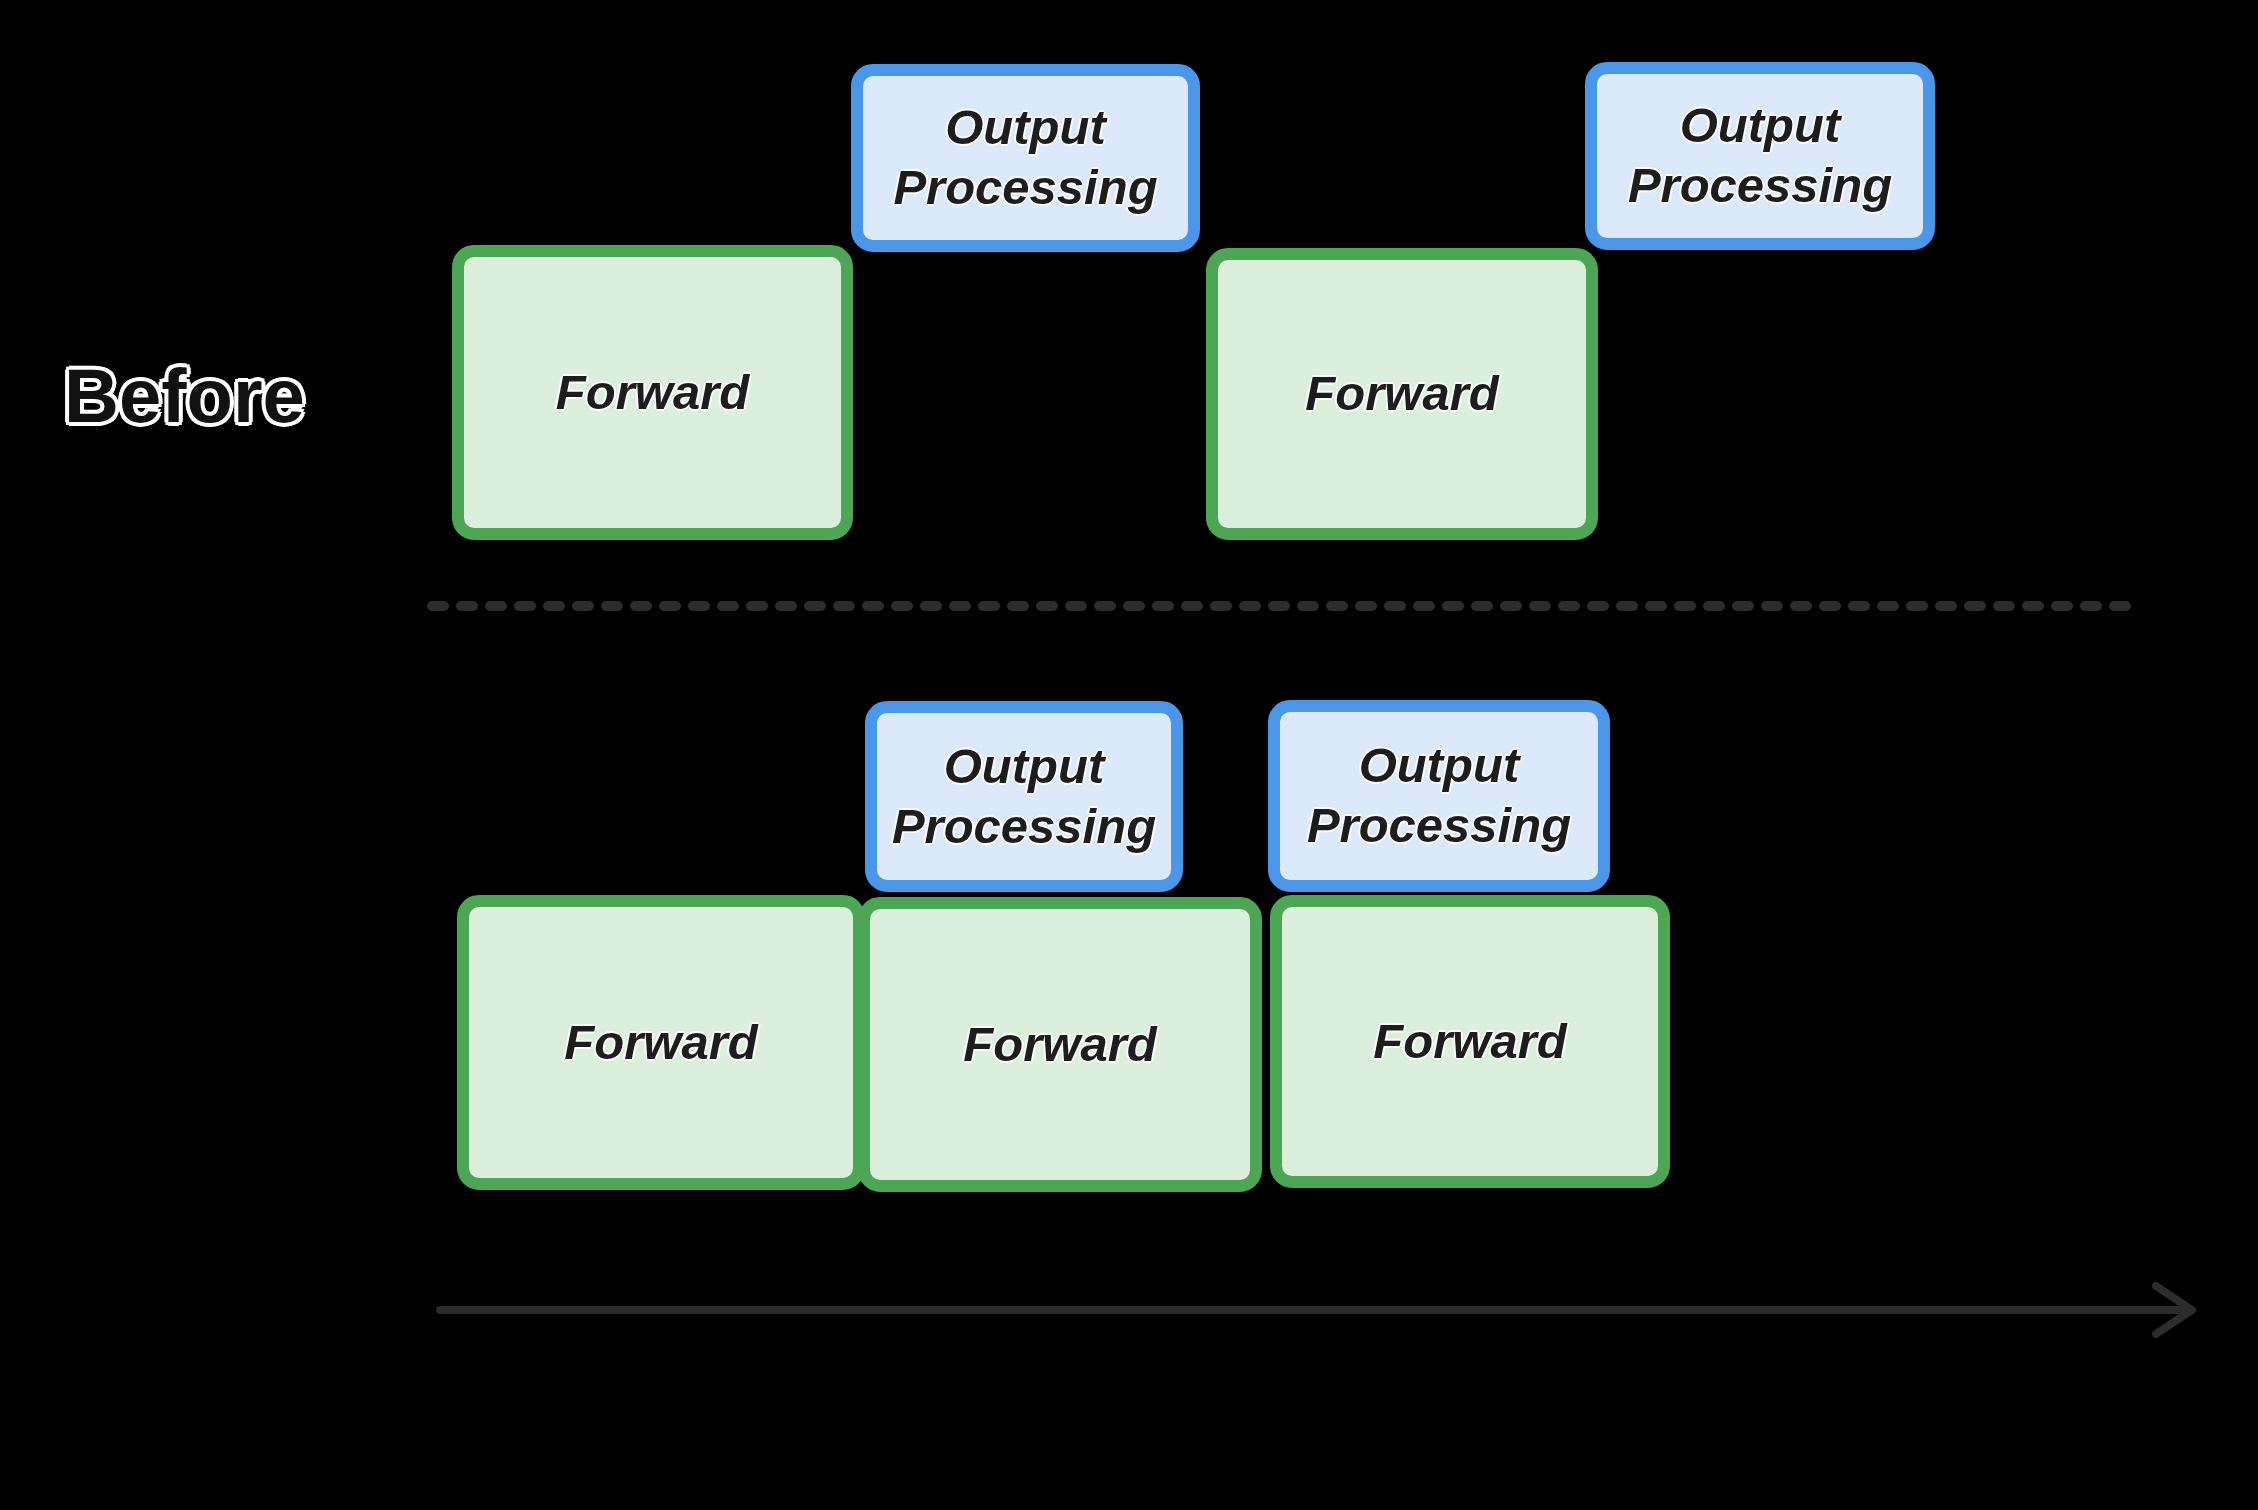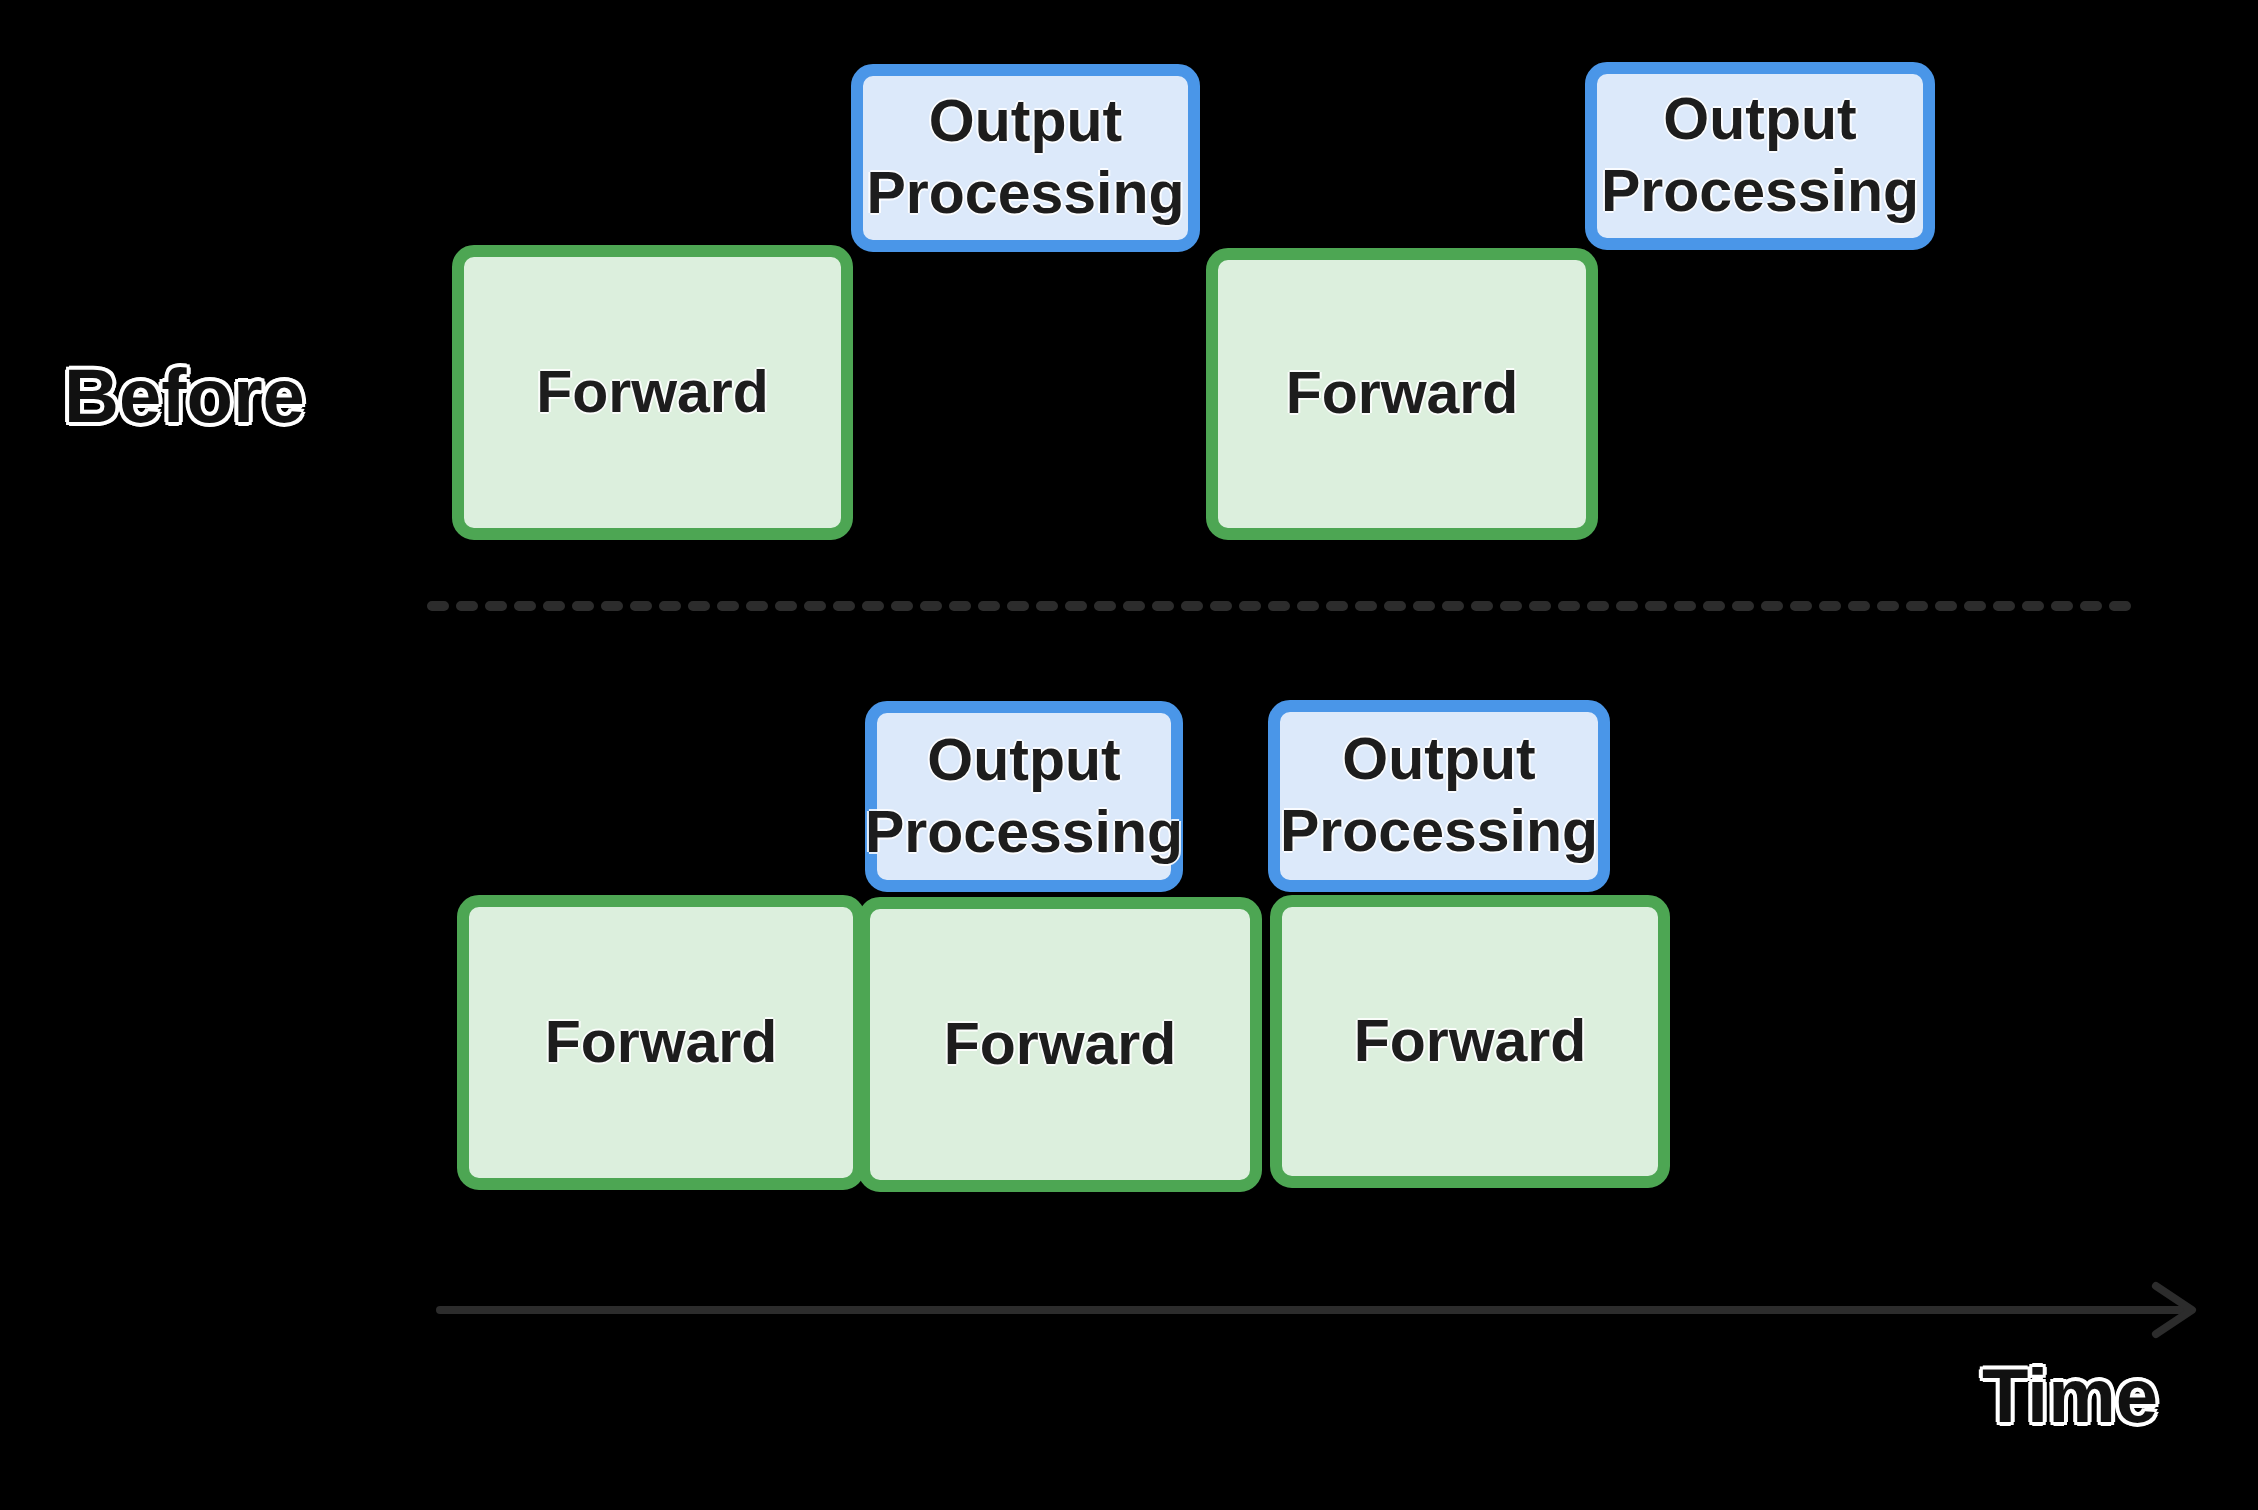--- a/index.html
+++ b/index.html
@@ -15,30 +15,31 @@
     font-family: "Liberation Sans", sans-serif;
     overflow: hidden;
   }
   .box {
     position: absolute;
     display: flex;
     align-items: center;
     justify-content: center;
     text-align: center;
     box-sizing: border-box;
-    font-size: 59px;
+    font-size: 49px;
     font-weight: 600;
     line-height: 1.22;
     color: var(--box-text, #1d1d1d);
     border-radius: 22px;
     text-shadow:
       2px 0 0 rgba(255,255,255,0.85),
      -2px 0 0 rgba(255,255,255,0.85),
       0 2px 0 rgba(255,255,255,0.85),
       0 -2px 0 rgba(255,255,255,0.85);
+    font-style: italic;
   }
   .forward {
     background: var(--forward-fill, #dcefdd);
     border: 12px solid var(--forward-border, #4da653);
     z-index: 1;
   }
   .output {
     background: var(--output-fill, #dce9fa);
     border: 12px solid var(--output-border, #4a96e8);
     z-index: 2;
@@ -97,15 +98,14 @@
 
   <div class="box forward" style="left: 858px; top: 897px; width: 404px; height: 295px;">Forward</div>
 
   <div class="box forward" style="left: 1270px; top: 895px; width: 400px; height: 293px;">Forward</div>
 
   <svg class="overlay-svg" style="left: 430px; top: 1270px;" width="1790" height="80">
     <line class="stroke-line" x1="10" y1="40" x2="1758" y2="40" stroke-width="8" stroke-linecap="round"></line>
     <polyline class="stroke-line" points="1726,16 1762,40 1726,64" stroke-width="8" stroke-linecap="round" stroke-linejoin="round"></polyline>
   </svg>
 
-  <div class="row-label" style="left: 1982px; top: 1352px;">Time</div>
 
 </div>
 
 </body></html>

